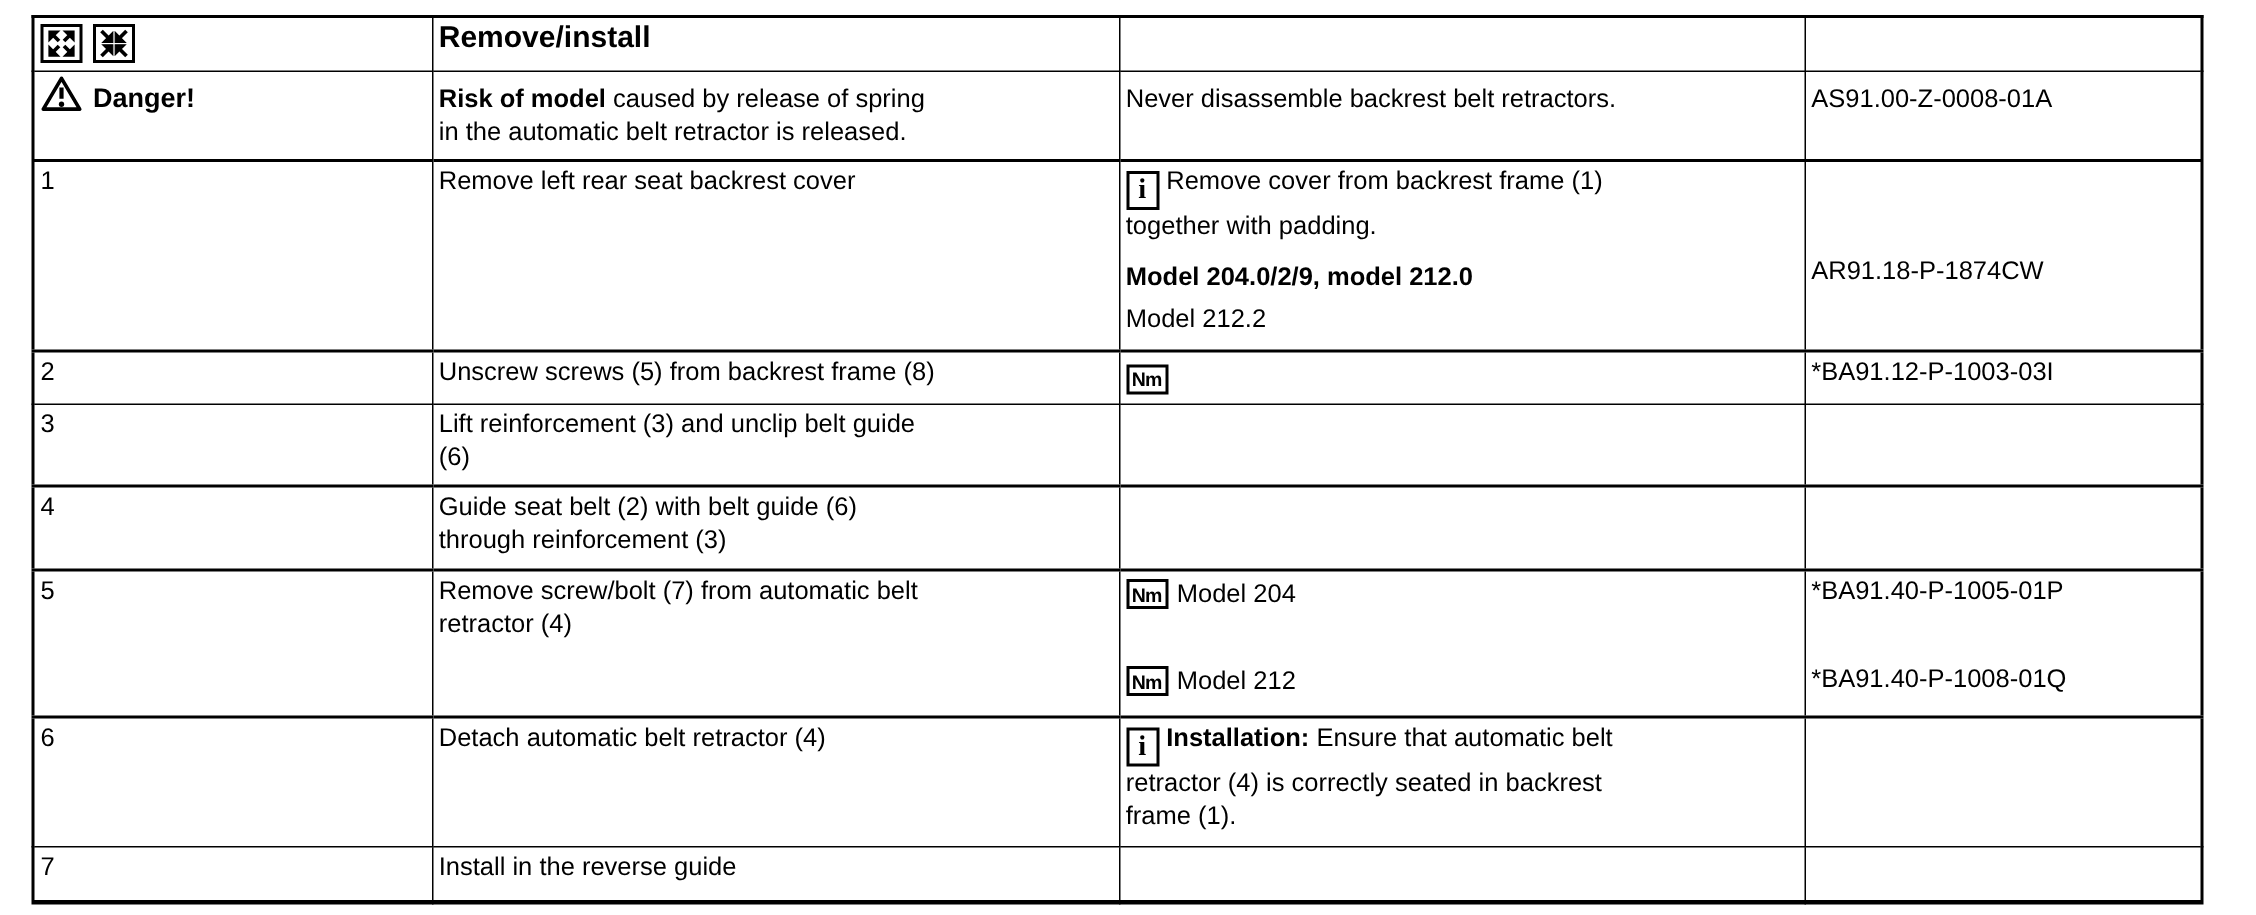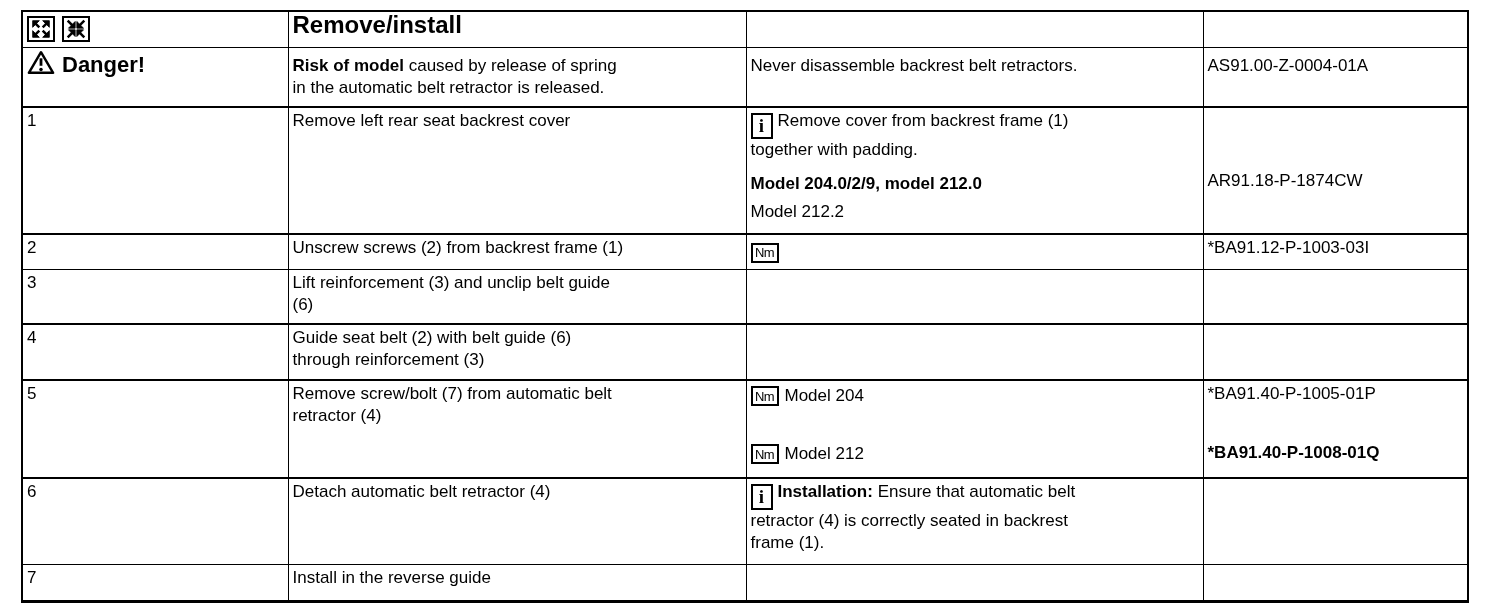--- a/index.html
+++ b/index.html
@@ -39,21 +39,21 @@
   tr.h-danger td { height: 54px; }
   tr.h-r1 td { height: 121px; }
   tr.h-r2 td { height: 30px; }
   tr.h-r3 td { height: 49px; }
   tr.h-r4 td { height: 50px; }
   tr.h-r5 td { height: 92px; }
   tr.h-r6 td { height: 81px; }
   tr.h-r7 td { height: 31px; }
 
   .danger-cell { padding-top: 9px; }
-  .danger-label { display: inline-flex; align-items: center; gap: 7px; font-weight: bold; font-size: 22px; }
+  .danger-label { display: inline-flex; align-items: center; gap: 7px; font-weight: bold; font-size: 18px; }
   .danger-body { padding-top: 5px; }
 
   .hdr-icons { display: inline-flex; gap: 7px; padding-top: 2px; }
   .sq-icon {
     width: 28px; height: 26px;
     display: inline-flex; align-items: center; justify-content: center;
     border: 2px solid #000; background: #fff; box-sizing: border-box;
   }
 
   .info-icon {
@@ -61,30 +61,30 @@
     width: 22px; height: 26px; box-sizing: border-box;
     border: 2px solid #000; background: #fff;
     font-family: "Liberation Serif", "DejaVu Serif", serif;
     font-weight: bold; font-size: 19px; line-height: 1;
     vertical-align: -6px; margin-right: 5px;
   }
   .nm-icon {
     display: inline-flex; align-items: center; justify-content: center;
     width: 28px; height: 20px; box-sizing: border-box;
     border: 2px solid #000; background: #fff;
-    font-weight: normal; font-size: 13px; letter-spacing: -0.5px; line-height: 1;
+    font-weight: bold; font-size: 13px; letter-spacing: -0.5px; line-height: 1;
     vertical-align: -4px; margin-right: 6px;
   }
 
   .model-line-1 { margin-top: 12px; font-weight: bold; }
   .model-line-2 { margin-top: 6px; }
   .ref-offset-r1 { margin-top: 60px; }
   .nm-entry { display: flex; align-items: center; gap: 0; margin-top: 2px; }
   .nm-entry-2 { margin-top: 36px; }
-  .ref-2 { margin-top: 37px; font-weight: bold; }
+  .ref-2 { margin-top: 37px; }
   .ref-cell { padding-left: 6px; }
 </style>
 </head>
 <body>
 
 <table class="doc-table">
   <colgroup>
     <col style="width:266px">
     <col style="width:458px">
     <col style="width:457px">
@@ -118,21 +118,21 @@
               <line x1="22" y1="2" x2="16" y2="8" stroke-width="3"></line>
               <polygon points="11,13 3,13 11,21" stroke-width="1"></polygon>
               <line x1="2" y1="22" x2="8" y2="16" stroke-width="3"></line>
               <polygon points="13,13 21,13 13,21" stroke-width="1"></polygon>
               <line x1="22" y1="22" x2="16" y2="16" stroke-width="3"></line>
             </g>
           </svg>
         </span>
       </span>
     </td>
-    <td class="bold" style="font-size:24px">Remove/install</td>
+    <td class="bold" style="font-size:20px">Remove/install</td>
     <td></td>
     <td></td>
   </tr>
 
   <tr class="h-danger">
     <td class="danger-cell">
       <span class="danger-label">
         <span>
           <svg width="28" height="25" viewBox="0 0 30 26">
             <path d="M15 2 L28 24 L2 24 Z" fill="none" stroke="#000" stroke-width="2.6" stroke-linejoin="round"></path>
@@ -146,21 +146,21 @@
     <td>
       <div class="danger-body">
         <span class="bold">Risk of model</span><span class="pre">  caused by release of spring
 in the automatic belt retractor is released.</span>
       </div>
     </td>
     <td>
       <div class="danger-body">Never disassemble backrest belt retractors.</div>
     </td>
     <td class="ref-cell">
-      <div class="danger-body">AS91.00-Z-0004-01A</div>
+      <div class="danger-body">AS91.00-Z-0008-01A</div>
     </td>
   </tr>
 
   <tr class="h-r1 t2">
     <td>1</td>
     <td class="pre">Remove left rear seat backrest cover</td>
     <td>
       <div>
         <span class="info-icon">i</span><span class="pre">Remove cover from backrest frame (1)
 together with padding.</span>
@@ -168,21 +168,21 @@
       <div class="model-line-1">Model 204.0/2/9, model 212.0</div>
       <div class="model-line-2">Model 212.2</div>
     </td>
     <td class="ref-cell">
       <div class="ref-offset-r1">AR91.18-P-1874CW</div>
     </td>
   </tr>
 
   <tr class="h-r2 t2">
     <td>2</td>
-    <td class="pre">Unscrew screws (2) from backrest frame (1)</td>
+    <td class="pre">Unscrew screws (5) from backrest frame (8)</td>
     <td>
       <span class="nm-icon">Nm</span>
     </td>
     <td class="ref-cell">
       <div>*BA91.12-P-1003-03I</div>
     </td>
   </tr>
 
   <tr class="h-r3">
     <td>3</td>

